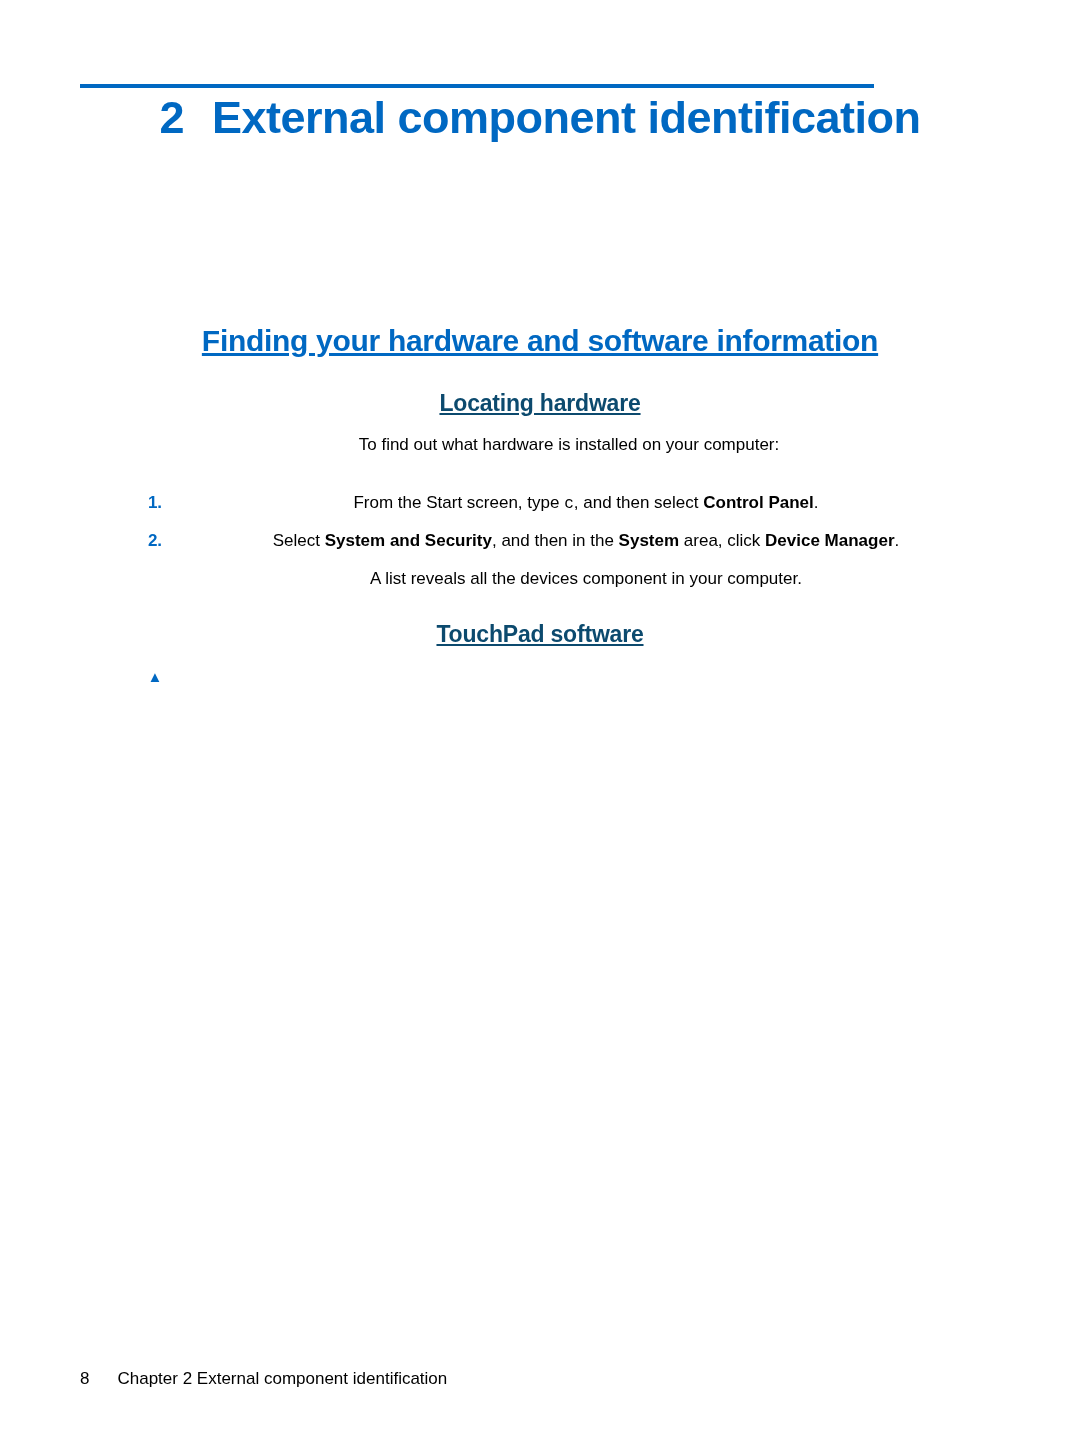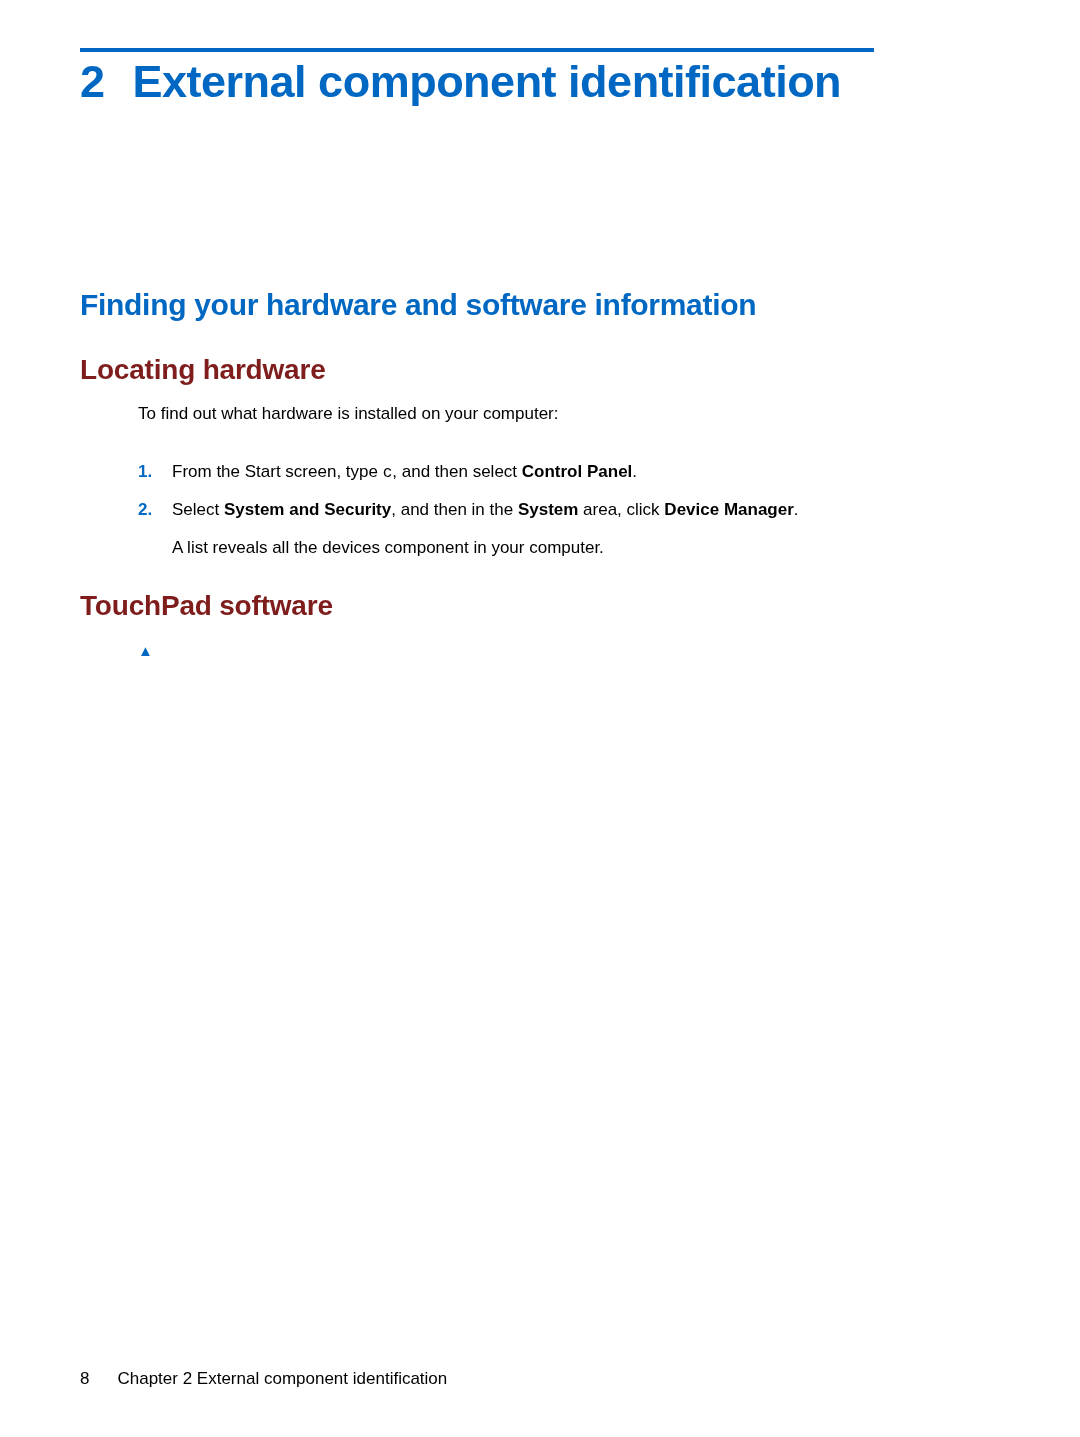--- a/index.html
+++ b/index.html
@@ -9,21 +9,22 @@
     }
     body {
       width: 1080px;
       height: 1437px;
       background: #ffffff;
       font-family: Arial, Helvetica, sans-serif;
       position: relative;
       color: #000000;
     }
     .page {
-      padding: 48px 80px 0 80px;
+      padding: 84px 80px 0 80px;
+      text-align: center;
     }
     .chapter-rule {
       border-top: 4px solid #0068c2;
       width: 794px;
       margin-bottom: 4px;
     }
     .chapter-heading {
       font-size: 45px;
       font-weight: bold;
       color: #0068c2;
@@ -33,27 +34,29 @@
     .chapter-number {
       display: inline-block;
       margin-right: 28px;
     }
     .section-heading {
       font-size: 30px;
       font-weight: bold;
       color: #0068c2;
       margin-bottom: 32px;
       letter-spacing: -0.3px;
+      text-decoration: underline;
     }
     .subsection-heading {
-      font-size: 28px;
+      font-size: 23px;
       font-weight: bold;
-      color: #7f1d1d;
+      color: #0c4a6e;
       margin-bottom: 18px;
       letter-spacing: -0.2px;
+      text-decoration: underline;
     }
     .intro-text {
       font-size: 17px;
       margin-left: 58px;
       margin-bottom: 36px;
     }
     .numbered-list {
       margin-left: 58px;
       margin-bottom: 30px;
     }

